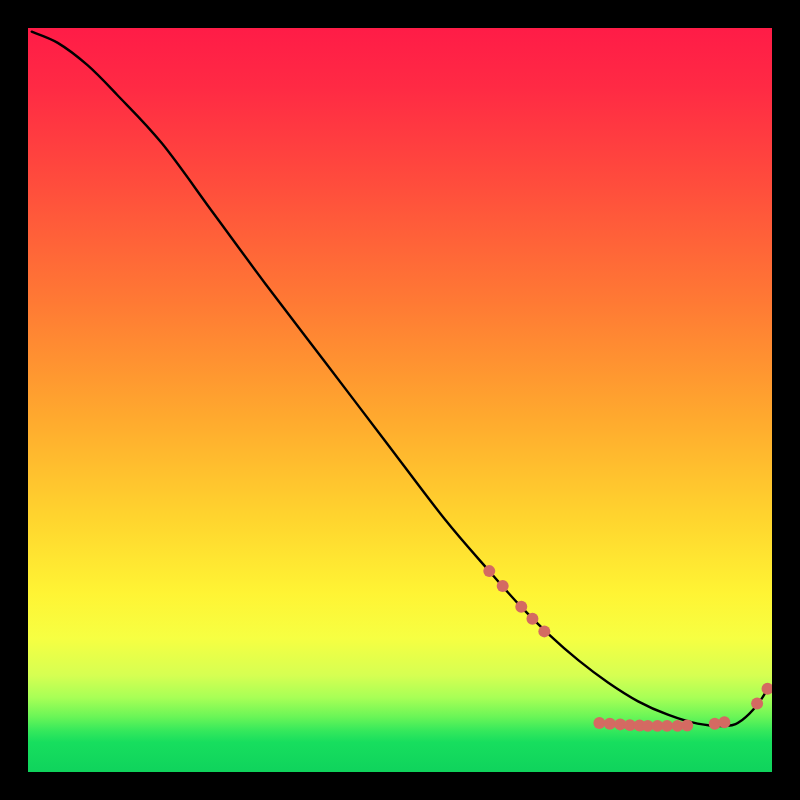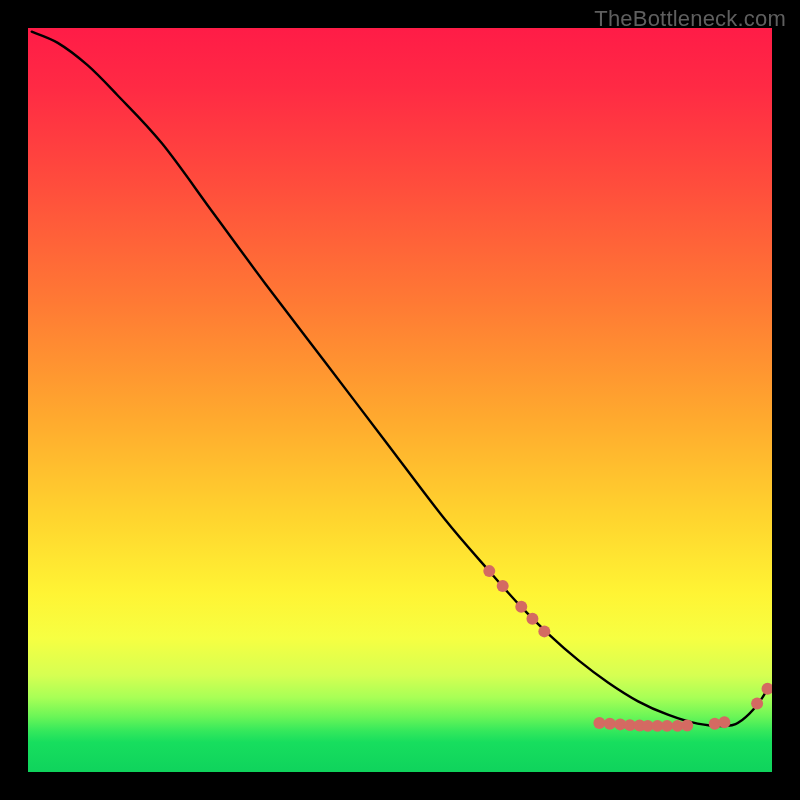--- a/index.html
+++ b/index.html
@@ -61,21 +61,20 @@
     position: absolute;
     inset: 0;
     z-index: 3;
   }
 </style>
 </head>
 <body>
 
 <div class="root">
 
-  <div class="watermark">TheBottleneck.com</div>
 
   <div class="plot-area">
     <div class="gradient-bg"></div>
     <svg class="curve-svg" viewBox="0 0 100 100" preserveAspectRatio="none">
       <path id="curve-path" fill="none" stroke="#000000" stroke-width="0.32" stroke-linecap="round" stroke-linejoin="round" vector-effect="non-scaling-stroke" d="M 0.500 0.500 C 1.083 0.750, 2.750 1.250, 4.000 2.000 C 5.250 2.750, 6.667 3.833, 8.000 5.000 C 9.333 6.167, 10.333 7.250, 12.000 9.000 C 13.667 10.750, 15.833 12.833, 18.000 15.500 C 20.167 18.167, 22.667 21.833, 25.000 25.000 C 27.333 28.167, 29.500 31.167, 32.000 34.500 C 34.500 37.833, 37.333 41.500, 40.000 45.000 C 42.667 48.500, 45.333 52.000, 48.000 55.500 C 50.667 59.000, 53.667 63.083, 56.000 66.000 C 58.333 68.917, 60.333 71.083, 62.000 73.000 C 63.667 74.917, 64.667 76.083, 66.000 77.500 C 67.333 78.917, 68.667 80.250, 70.000 81.500 C 71.333 82.750, 72.667 83.917, 74.000 85.000 C 75.333 86.083, 76.667 87.083, 78.000 88.000 C 79.333 88.917, 80.667 89.783, 82.000 90.500 C 83.333 91.217, 84.667 91.800, 86.000 92.300 C 87.333 92.800, 88.667 93.250, 90.000 93.500 C 91.333 93.750, 93.000 93.883, 94.000 93.800 C 95.000 93.717, 95.333 93.467, 96.000 93.000 C 96.667 92.533, 97.417 91.717, 98.000 91.000 C 98.583 90.283, 99.250 89.083, 99.500 88.700" style="stroke-width: 2.4px;"></path>
       <g id="dots-group">
           <circle cx="62.000" cy="73.000" r="0.806" fill="#d46a62"></circle>
           <circle cx="63.800" cy="75.000" r="0.806" fill="#d46a62"></circle>
           <circle cx="66.300" cy="77.800" r="0.806" fill="#d46a62"></circle>
           <circle cx="67.800" cy="79.400" r="0.806" fill="#d46a62"></circle>

